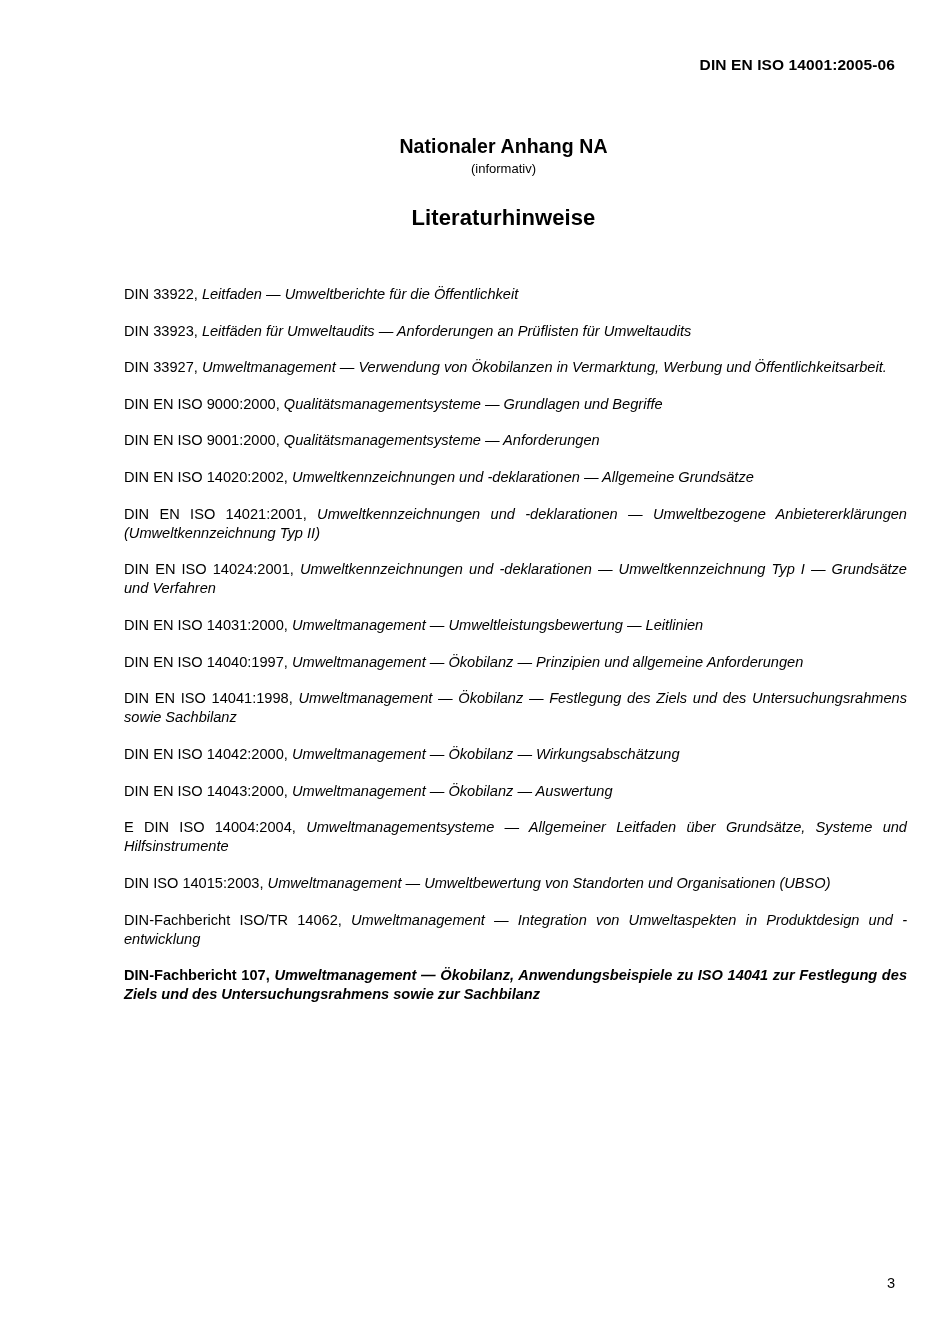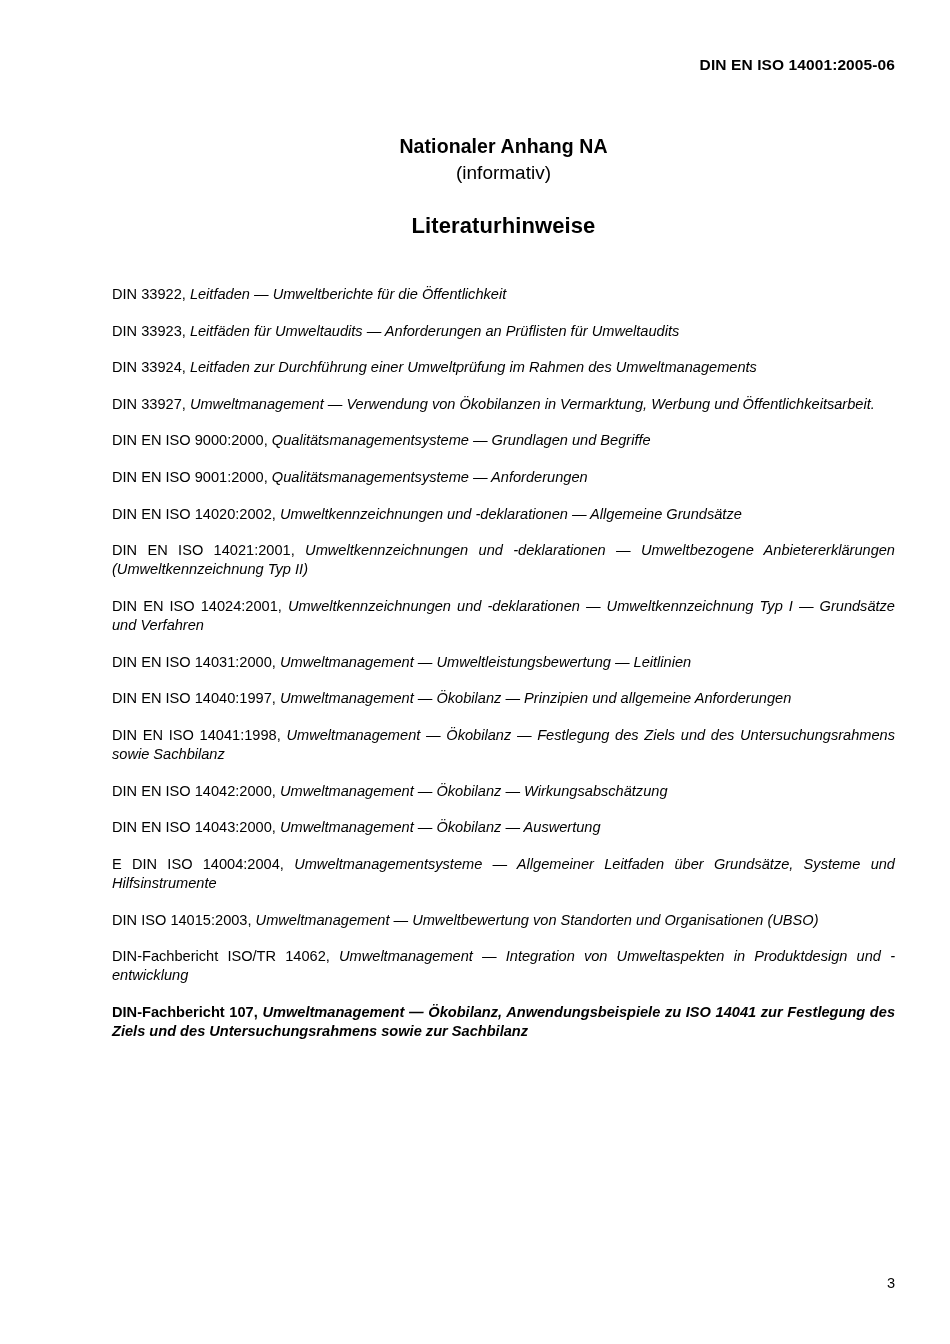--- a/index.html
+++ b/index.html
@@ -44,36 +44,36 @@
     width: 783px;
     text-align: center;
   }
   .annex-title {
     font-size: 19.5px;
     font-weight: bold;
     line-height: 1.32;
     letter-spacing: 0.1px;
   }
   .annex-subtitle {
-    font-size: 19px;
+    font-size: 13px;
     font-weight: normal;
     line-height: 1.35;
   }
   .section-title {
     margin-top: 27px;
     font-size: 22px;
     font-weight: bold;
     letter-spacing: 0.1px;
     line-height: 1.3;
   }
   
   .refs {
     position: absolute;
     top: 285px;
-    left: 112px;
+    left: 124px;
     width: 783px;
   }
   .ref-entry {
     font-size: 14.6px;
     line-height: 1.31;
     text-align: justify;
     text-justify: inter-word;
     margin: 0 0 17.5px 0;
     hyphens: none;
   }
@@ -107,21 +107,20 @@
 
   <div class="title-block">
     <div class="annex-title">Nationaler Anhang NA</div>
     <div class="annex-subtitle">(informativ)</div>
     <div class="section-title">Literaturhinweise</div>
   </div>
 
   <div class="refs" id="refs-container">
       <p class="ref-entry"><span class="ref-id">DIN 33922,</span> <span class="ref-title">Leitfaden — Umweltberichte für die Öffentlichkeit</span></p>
       <p class="ref-entry"><span class="ref-id">DIN 33923,</span> <span class="ref-title">Leitfäden für Umweltaudits — Anforderungen an Prüflisten für Umweltaudits</span></p>
-      <p class="ref-entry"><span class="ref-id">DIN 33924,</span> <span class="ref-title">Leitfaden zur Durchführung einer Umweltprüfung im Rahmen des Umweltmanagements</span></p>
       <p class="ref-entry"><span class="ref-id">DIN 33927,</span> <span class="ref-title">Umweltmanagement — Verwendung von Ökobilanzen in Vermarktung, Werbung und Öffentlichkeitsarbeit.</span></p>
       <p class="ref-entry"><span class="ref-id">DIN EN ISO 9000:2000,</span> <span class="ref-title">Qualitätsmanagementsysteme — Grundlagen und Begriffe</span></p>
       <p class="ref-entry"><span class="ref-id">DIN EN ISO 9001:2000,</span> <span class="ref-title">Qualitätsmanagementsysteme — Anforderungen</span></p>
       <p class="ref-entry"><span class="ref-id">DIN EN ISO 14020:2002,</span> <span class="ref-title">Umweltkennzeichnungen und -deklarationen — Allgemeine Grundsätze</span></p>
       <p class="ref-entry"><span class="ref-id">DIN EN ISO 14021:2001,</span> <span class="ref-title">Umweltkennzeichnungen und -deklarationen — Umweltbezogene Anbietererklärungen (Umweltkennzeichnung Typ II)</span></p>
       <p class="ref-entry"><span class="ref-id">DIN EN ISO 14024:2001,</span> <span class="ref-title">Umweltkennzeichnungen und -deklarationen — Umweltkennzeichnung Typ I — Grundsätze und Verfahren</span></p>
       <p class="ref-entry"><span class="ref-id">DIN EN ISO 14031:2000,</span> <span class="ref-title">Umweltmanagement — Umweltleistungsbewertung — Leitlinien</span></p>
       <p class="ref-entry"><span class="ref-id">DIN EN ISO 14040:1997,</span> <span class="ref-title">Umweltmanagement — Ökobilanz — Prinzipien und allgemeine Anforderungen</span></p>
       <p class="ref-entry"><span class="ref-id">DIN EN ISO 14041:1998,</span> <span class="ref-title">Umweltmanagement — Ökobilanz — Festlegung des Ziels und des Untersuchungsrahmens sowie Sachbilanz</span></p>
       <p class="ref-entry"><span class="ref-id">DIN EN ISO 14042:2000,</span> <span class="ref-title">Umweltmanagement — Ökobilanz — Wirkungsabschätzung</span></p>

